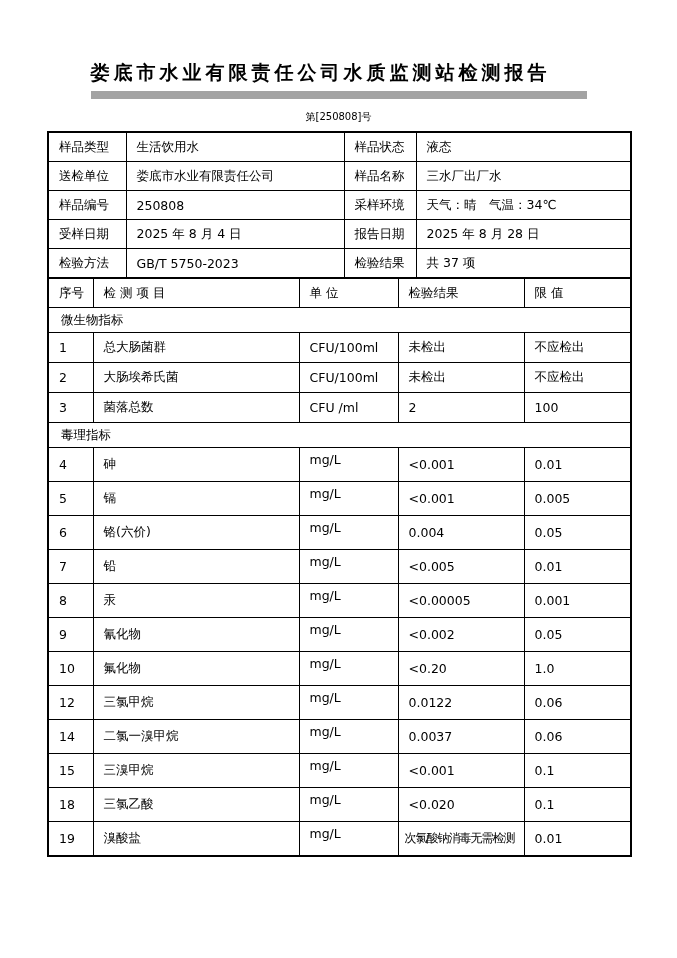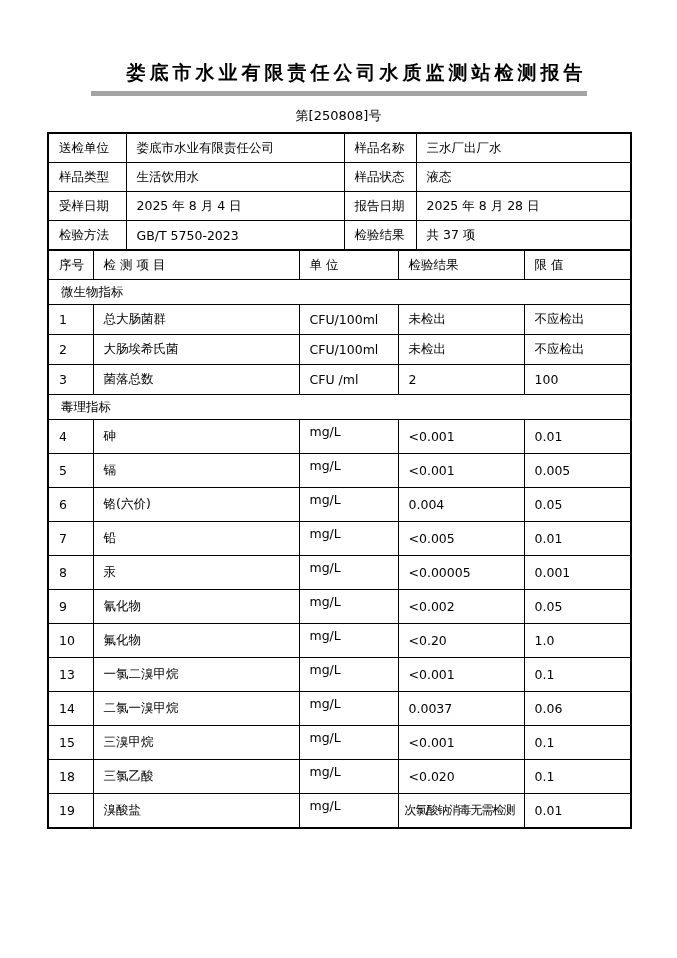--- a/index.html
+++ b/index.html
@@ -16,33 +16,33 @@
     background: #ffffff;
     overflow: hidden;
   }
   .content {
     width: 583px;
     margin-left: 47px;
   }
   .title-wrap {
     width: 496px;
     margin: 60px auto 0 auto;
-    border-bottom: 5px solid #a3a3a3;
+    border-bottom: 8px solid #a3a3a3;
     padding-bottom: 5px;
-    text-align: right;
+    text-align: left;
   }
   .title {
     font-size: 19px;
     font-weight: bold;
     letter-spacing: 4px;
     white-space: nowrap;
   }
   .doc-no {
     text-align: center;
-    font-size: 13px;
+    font-size: 10px;
     margin: 11px 0 7px 0;
   }
   table.doc-table {
     border-collapse: collapse;
     table-layout: fixed;
     width: 583px;
     border: 2px solid #000;
   }
   table.results { margin-top: -2px; }
   .doc-table td, .doc-table th {
@@ -80,30 +80,36 @@
 
     <table class="doc-table info">
       <colgroup>
         <col style="width:78px">
           <col style="width:218px">
           <col style="width:72px">
           <col style="width:215px">
       </colgroup>
       <tbody>
         <tr>
+          <td>样品类型</td>
+          <td>生活饮用水</td>
+          <td>样品状态</td>
+          <td>液态</td>
+        </tr>
+        <tr>
           <td>送检单位</td>
           <td>娄底市水业有限责任公司</td>
           <td>样品名称</td>
           <td>三水厂出厂水</td>
         </tr>
         <tr>
-          <td>样品类型</td>
-          <td>生活饮用水</td>
-          <td>样品状态</td>
-          <td>液态</td>
+          <td>样品编号</td>
+          <td>250808</td>
+          <td>采样环境</td>
+          <td>天气：晴　气温：34℃</td>
         </tr>
         <tr>
           <td>受样日期</td>
           <td>2025 年 8 月 4 日</td>
           <td>报告日期</td>
           <td>2025 年 8 月 28 日</td>
         </tr>
         <tr>
           <td>检验方法</td>
           <td>GB/T 5750-2023</td>
@@ -203,41 +209,41 @@
           <td>0.05</td>
         </tr>
         <tr class="row">
           <td>10</td>
           <td>氟化物</td>
           <td class="unit-top">mg/L</td>
           <td>&lt;0.20</td>
           <td>1.0</td>
         </tr>
         <tr class="row">
-          <td>13</td>
-          <td>一氯二溴甲烷</td>
+          <td>12</td>
+          <td>三氯甲烷</td>
+          <td class="unit-top">mg/L</td>
+          <td>0.0122</td>
+          <td>0.06</td>
+        </tr>
+        <tr class="row">
+          <td>14</td>
+          <td>二氯一溴甲烷</td>
+          <td class="unit-top">mg/L</td>
+          <td>0.0037</td>
+          <td>0.06</td>
+        </tr>
+        <tr class="row">
+          <td>15</td>
+          <td>三溴甲烷</td>
           <td class="unit-top">mg/L</td>
           <td>&lt;0.001</td>
           <td>0.1</td>
         </tr>
         <tr class="row">
-          <td>14</td>
-          <td>二氯一溴甲烷</td>
-          <td class="unit-top">mg/L</td>
-          <td>0.0037</td>
-          <td>0.06</td>
-        </tr>
-        <tr class="row">
-          <td>15</td>
-          <td>三溴甲烷</td>
-          <td class="unit-top">mg/L</td>
-          <td>&lt;0.001</td>
-          <td>0.1</td>
-        </tr>
-        <tr class="row">
           <td>18</td>
           <td>三氯乙酸</td>
           <td class="unit-top">mg/L</td>
           <td>&lt;0.020</td>
           <td>0.1</td>
         </tr>
         <tr class="row">
           <td>19</td>
           <td>溴酸盐</td>
           <td class="unit-top">mg/L</td>

